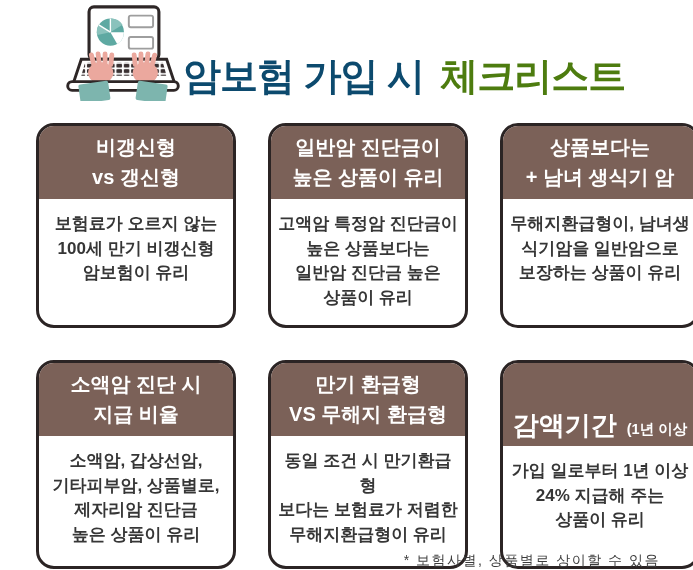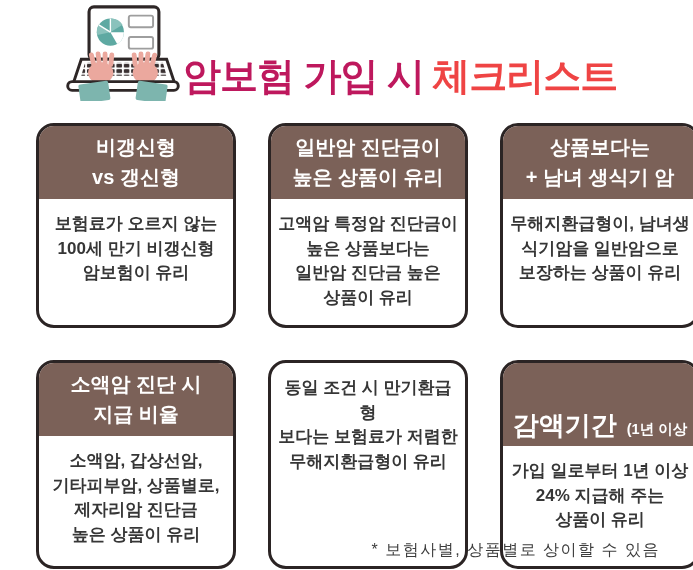--- a/index.html
+++ b/index.html
@@ -11,22 +11,22 @@
     overflow:hidden;
   }
   
   .header{position:absolute;left:0;top:0;width:693px;height:106px;}
   .laptop{position:absolute;left:64px;top:4px;}
   .title{
     position:absolute;left:183px;top:22px;
     font-size:38px;font-weight:bold;letter-spacing:-1px;
     line-height:58px;white-space:nowrap;
   }
-  .title .t-black{color:#be185d;margin-top:24px;}
-  .title .t-accent{color:#ef4444;margin-left:8px;}
+  .title .t-black{color:#0c4a6e;margin-top:24px;}
+  .title .t-accent{color:#4d7c0f;margin-left:16px;}
   
   .cards{
     position:absolute;left:36px;top:123px;
     display:grid;
     grid-template-columns:200px 200px 200px;
     grid-template-rows:205px 209px;
     column-gap:10px;row-gap:13px;gap:32px;
   }
   .card{
     box-sizing:border-box;
@@ -52,22 +52,22 @@
     flex:1;
     display:flex;flex-direction:column;align-items:center;justify-content:flex-start;
     padding:13px 5px 6px 5px;
     text-align:center;
     font-size:17px;font-weight:bold;color:#363636;line-height:1.45;
     white-space:pre-line;
     border-radius:18px;
   }
   
   .footnote{
-    position:absolute;right:33px;bottom:9px;
-    font-size:16px;color:#3c3c3c;letter-spacing:1.5px;
+    position:absolute;right:33px;bottom:0;
+    font-size:14px;color:#3c3c3c;letter-spacing:1.5px;
     white-space:nowrap;
   }
 </style>
 </head>
 <body>
 
 <div class="page">
 
   <div class="header">
     <svg class="laptop" viewBox="0 0 120 100" width="118" height="97" aria-hidden="true">
@@ -152,20 +152,22 @@
     <article class="card">
       <div class="card-header">소액암 진단 시
 지급 비율</div>
       <div class="card-body">소액암, 갑상선암,
 기타피부암, 상품별로,
 제자리암 진단금
 높은 상품이 유리</div>
     </article>
 
     <article class="card">
+      <div class="card-header">만기 환급형
+VS 무해지 환급형</div>
       <div class="card-body">동일 조건 시 만기환급형
 보다는 보험료가 저렴한
 무해지환급형이 유리</div>
     </article>
 
     <article class="card">
       <div class="card-header card-header-mixed">
         <span class="hdr-big">감액기간</span><span class="hdr-small">(1년 이상
 100%, 2년 이상 100%)</span>
       </div>

